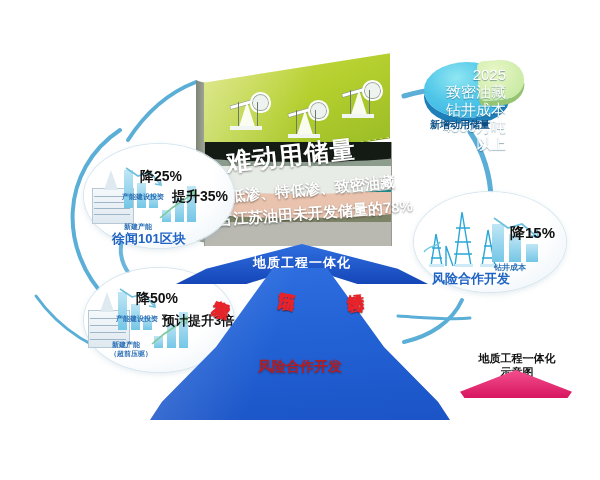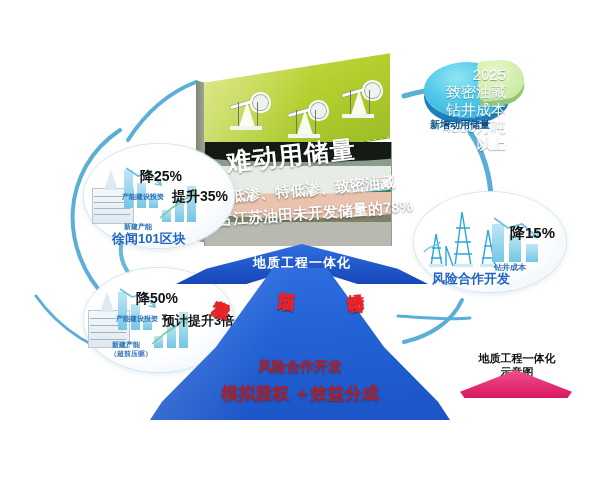--- a/index.html
+++ b/index.html
@@ -302,21 +302,20 @@
     <div class="banner-shape"></div>
     <div id="banner-text">地质工程一体化</div>
   </div>
 
   <div id="fan">
     <div class="fan-shape"></div>
     <div class="fan-red" style="left:66px;top:20px;transform:rotate(18deg);">华东工程</div>
     <div class="fan-red" style="left:128px;top:10px;transform:rotate(8deg);">江苏油田</div>
     <div class="fan-red" style="left:192px;top:12px;transform:rotate(-6deg);">经纬公司</div>
     <div class="fan-line" style="top:90px;font-size:14px;">风险合作开发</div>
-    <div class="fan-line" style="top:114px;font-size:17px;">模拟股权 ＋效益分成</div>
   </div>
 
   <div id="legend">
     <div id="legend-text">
       <div>地质工程一体化</div>
       <div>示意图</div>
     </div>
     <div class="legend-fan"></div>
   </div>
 

